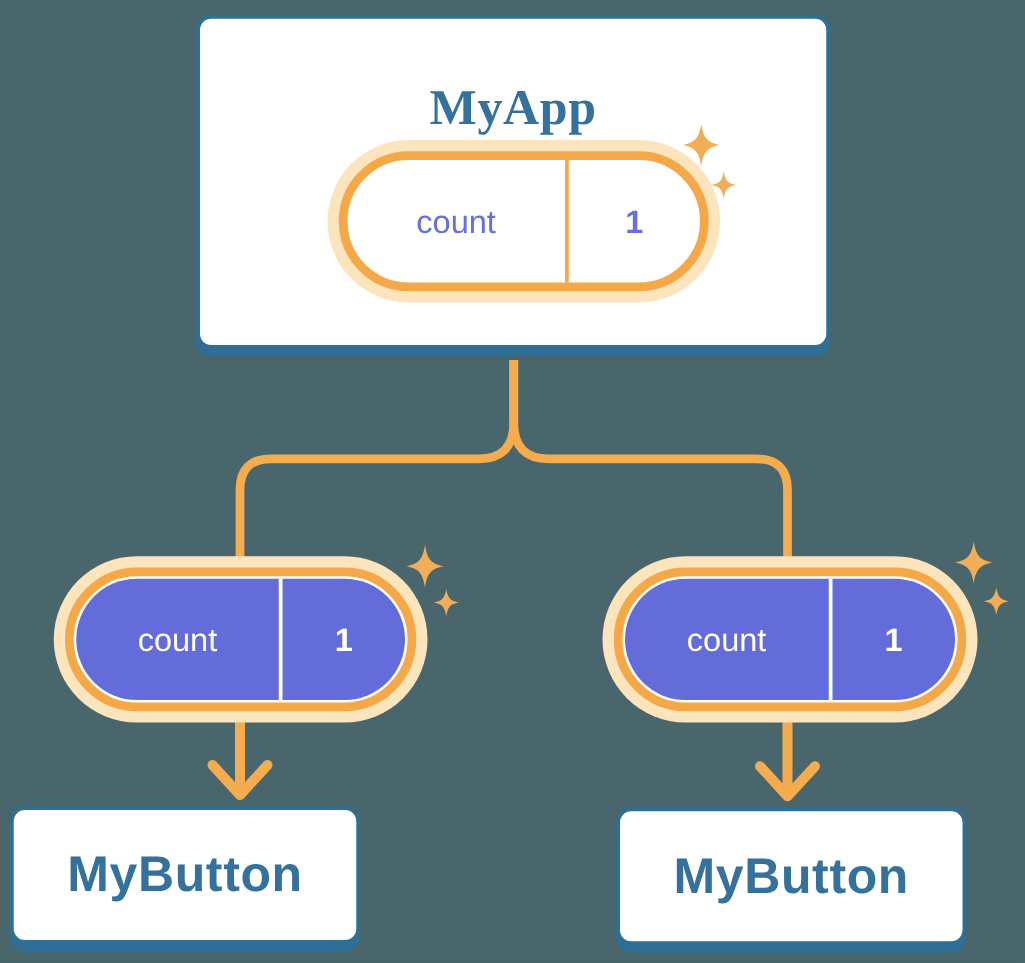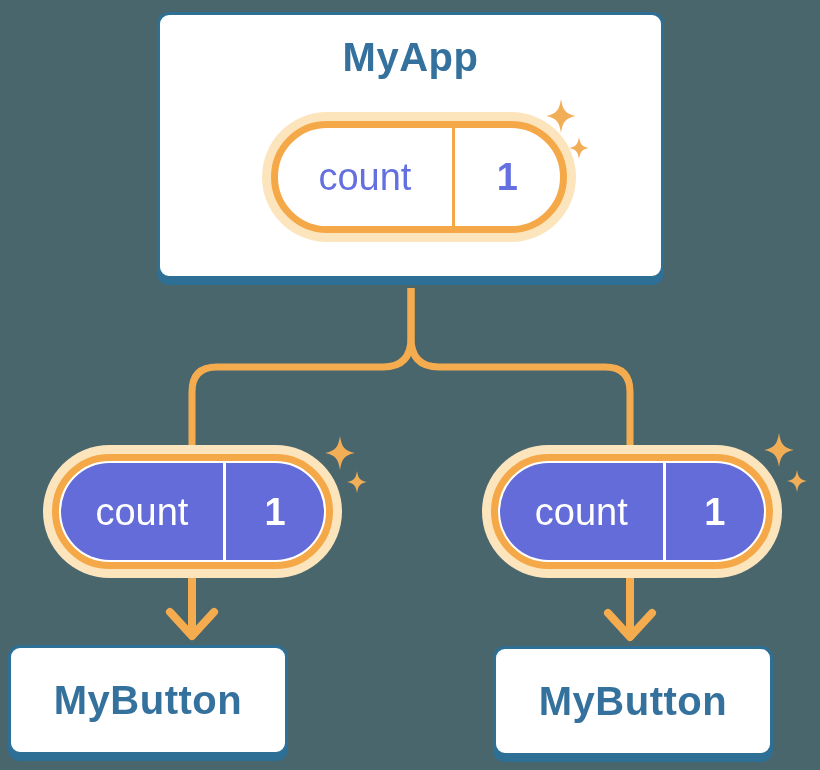--- a/index.html
+++ b/index.html
@@ -37,21 +37,21 @@
     width: 507px;
     height: 267px;
   }
   .card-title {
     color: #35719D;
     font-size: 40px;
     font-weight: 600;
     letter-spacing: 0.5px;
     text-align: center;
   }
-  .card-root .card-title { margin-top: 20px; }
+  .card-root .card-title { margin-top: 47px; font-family: Liberation Serif, serif; }
   .card-leaf {
     width: 280px;
     height: 110px;
     display: flex;
     align-items: center;
     justify-content: center;
   }
   .card-leaf-left  { left: 8px;   top: 645px; }
   .card-leaf-right { left: 493px; top: 646px; }
 
@@ -68,21 +68,21 @@
   .pill-root {
     left: 271px;
     top: 121px;
     width: 296px;
     height: 112px;
   }
   .cell {
     display: flex;
     align-items: center;
     justify-content: center;
-    font-size: 38px;
+    font-size: 26px;
     line-height: 1;
   }
   .cell-name  { flex: 1.65; }
   .cell-value { flex: 1; font-weight: 700; }
   .pill-root .cell { color: #6470DF; }
   .pill-root .cell-value { border-left: 3px solid #F5A847; }
 
   .pill-purple { padding: 2px; }
   .pill-core {
     flex: 1;

